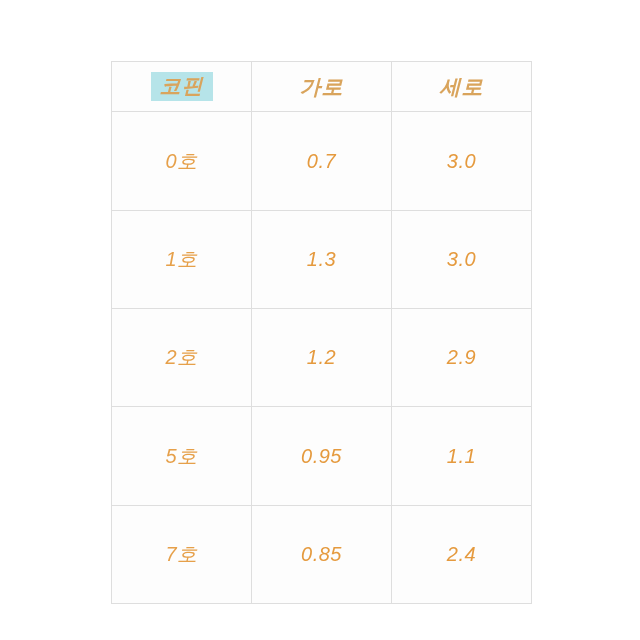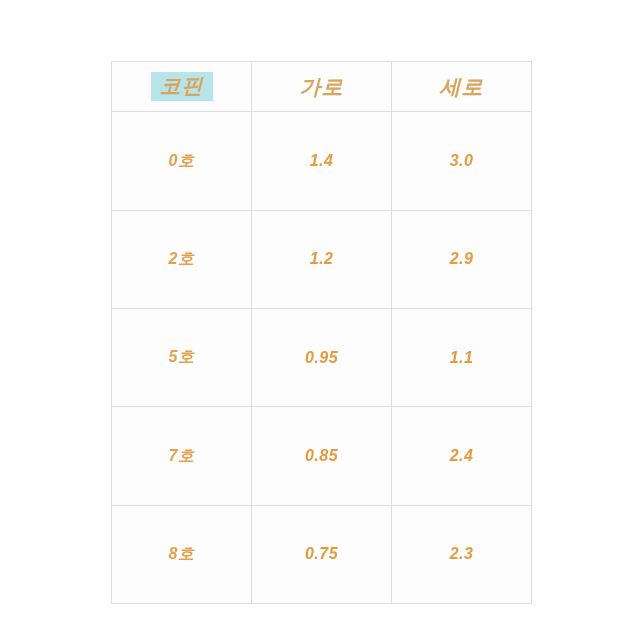--- a/index.html
+++ b/index.html
@@ -53,23 +53,23 @@
   .header-cell .hl {
     background: #b6e4e9;
     padding: 3px 9px 4px 9px;
     display: inline-block;
     line-height: 1.05;
     color: #d9a45c;
     text-align: center;
   }
 
   .data-cell {
-    font-weight: bold;
+    font-weight: normal;
     font-style: italic;
-    font-size: 16px;
+    font-size: 20px;
     color: #e59a3e;
     letter-spacing: 0.5px;
   }
 
   .data-cell.label-cell {
     color: #e6a04a;
   }
 </style>
 </head>
 <body>
@@ -85,37 +85,37 @@
       <th class="header-cell">
         <span class="hl">코핀</span>
       </th>
       <th class="header-cell">가로</th>
       <th class="header-cell">세로</th>
     </tr>
   </thead>
   <tbody>
     <tr>
       <td class="data-cell label-cell">0호</td>
-      <td class="data-cell">1.4</td>
+      <td class="data-cell">0.7</td>
+      <td class="data-cell">3.0</td>
+    </tr>
+    <tr>
+      <td class="data-cell label-cell">1호</td>
+      <td class="data-cell">1.3</td>
       <td class="data-cell">3.0</td>
     </tr>
     <tr>
       <td class="data-cell label-cell">2호</td>
       <td class="data-cell">1.2</td>
       <td class="data-cell">2.9</td>
     </tr>
     <tr>
       <td class="data-cell label-cell">5호</td>
       <td class="data-cell">0.95</td>
       <td class="data-cell">1.1</td>
     </tr>
     <tr>
       <td class="data-cell label-cell">7호</td>
       <td class="data-cell">0.85</td>
       <td class="data-cell">2.4</td>
     </tr>
-    <tr>
-      <td class="data-cell label-cell">8호</td>
-      <td class="data-cell">0.75</td>
-      <td class="data-cell">2.3</td>
-    </tr>
   </tbody>
 </table>
 
 </body></html>

